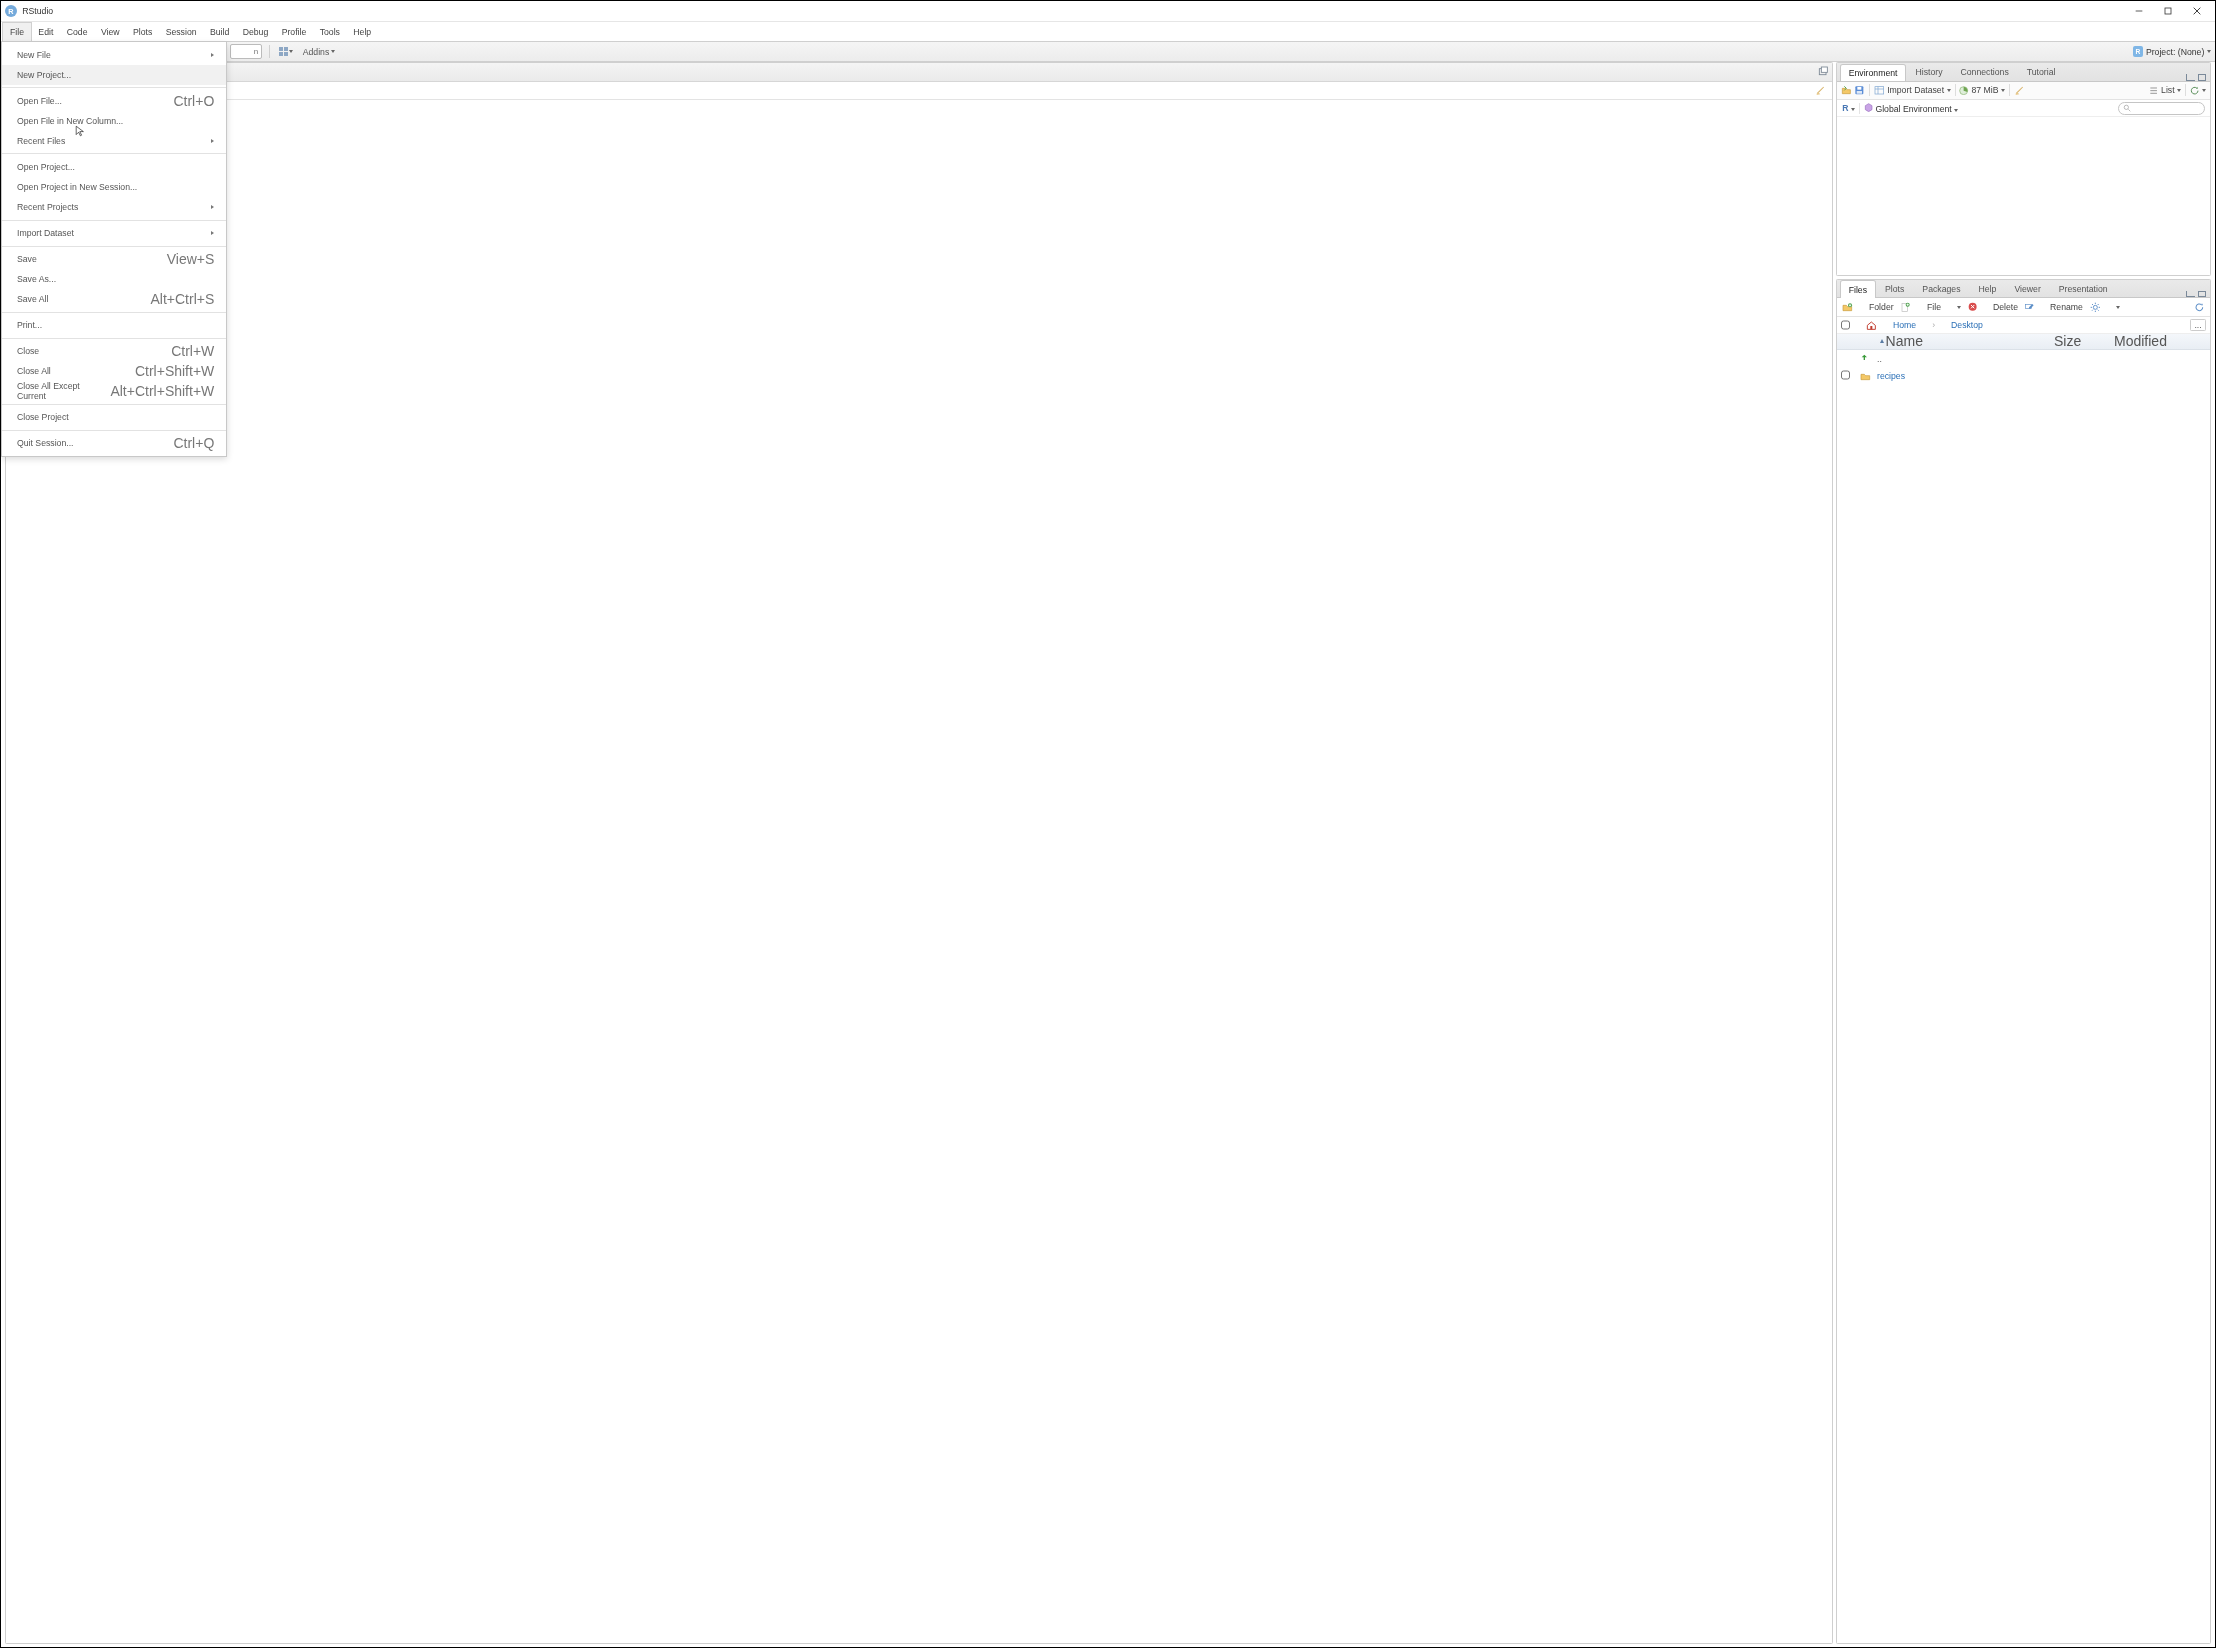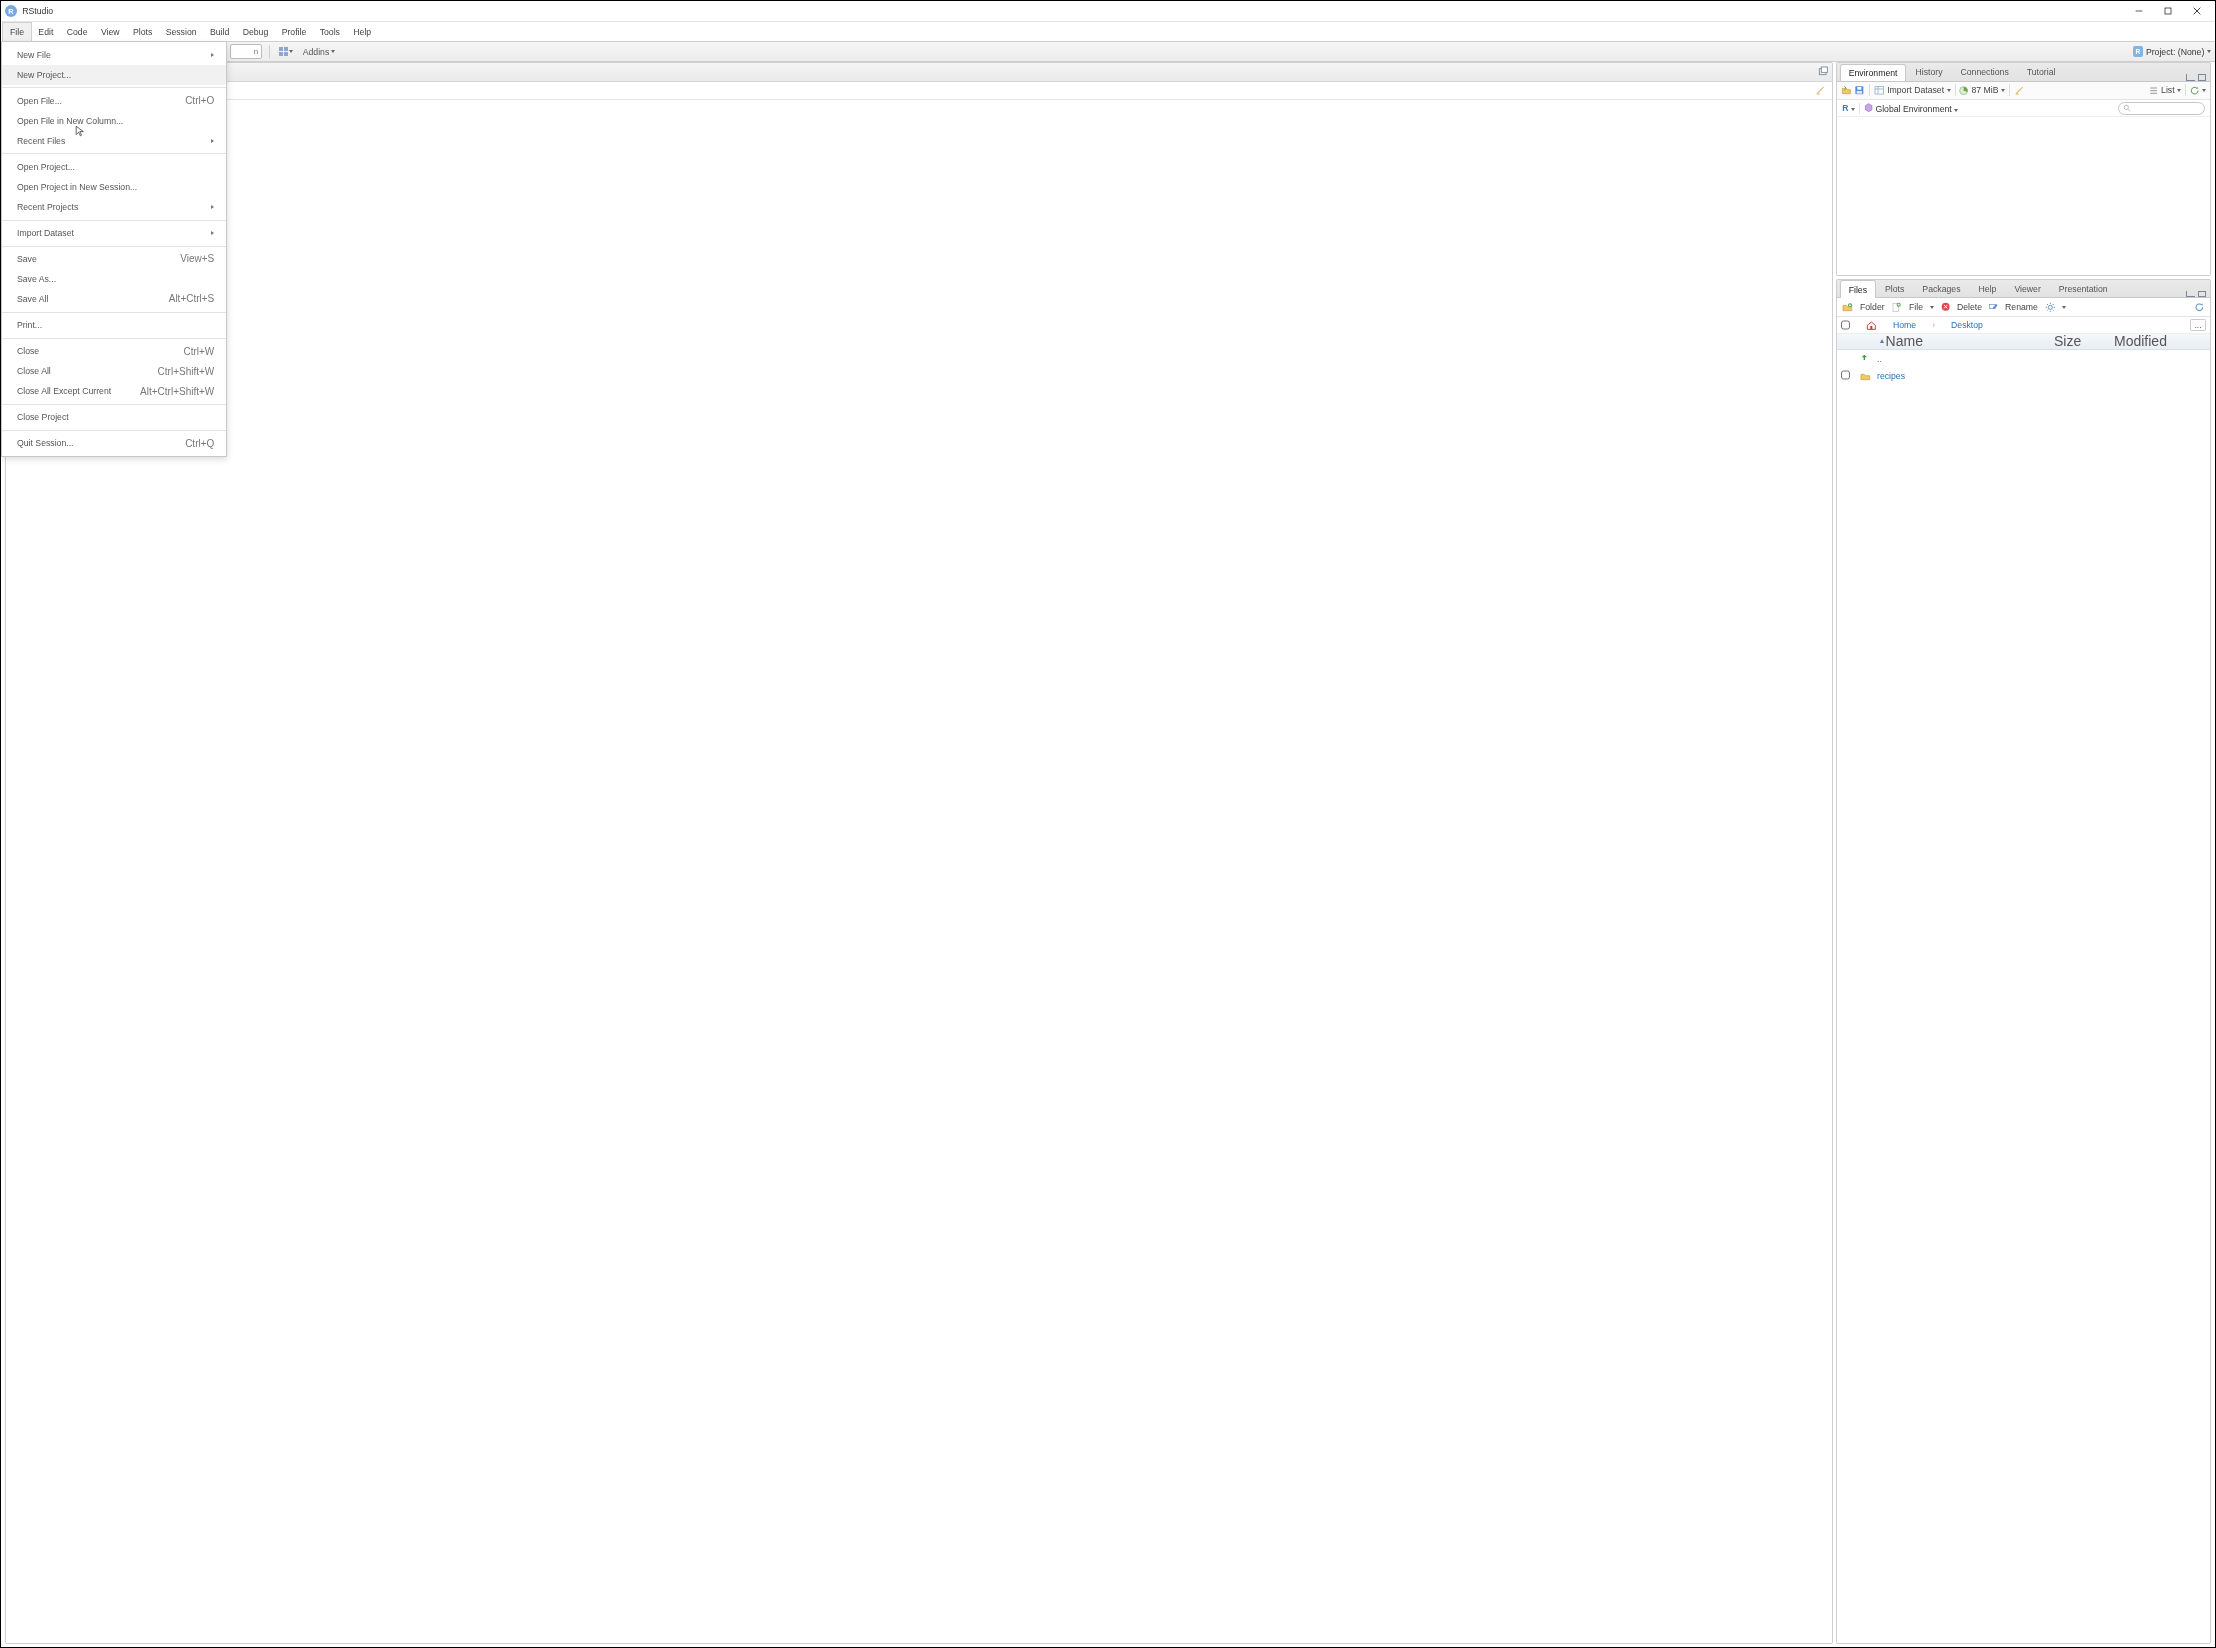--- a/index.html
+++ b/index.html
@@ -180,21 +180,21 @@
   .env-empty {
     display: flex; align-items: center; justify-content: center;
     color: #666; flex: 1;
   }
 
   
   .files-toolbar {
     height: 18.6px; display: flex; align-items: center; gap: 6.7px;
     padding: 0 5.3px; border-bottom: 0.7px solid #e3e3e3;
   }
-  .files-toolbar .item { display: flex; align-items: center; gap: 7px; color: #444; text-align: right; }
+  .files-toolbar .item { display: flex; align-items: center; gap: 16px; color: #444; text-align: right; }
   .files-toolbar .right { margin-left: auto; display: flex; align-items: center; gap: 5.3px; }
 
   .breadcrumb-row {
     height: 17.3px; display: flex; align-items: center; gap: 16px; padding: 0 4px;
     border-bottom: 0.7px solid #eee;
   }
   .breadcrumb-row .crumb { color: #2a6fb6; }
   .breadcrumb-row .sep { color: #aaa; }
   .ellipsis-btn {
     margin-left: auto; border: 0.7px solid #ccc; border-radius: 1.3px;
@@ -235,21 +235,21 @@
     padding: 2.7px 0;
   }
   .dd-item {
     display: flex; align-items: center; justify-content: space-between;
     height: 20px;
     padding: 0 12px 0 14.7px;
     color: #555;
     position: relative;
   }
   .dd-item .label { }
-  .dd-item .shortcut { color: #777; font-size: 10px; }
+  .dd-item .shortcut { color: #777; font-size: 14px; }
   .dd-item .sub-arrow {
     width: 0; height: 0;
     border-top: 2.7px solid transparent;
     border-bottom: 2.7px solid transparent;
     border-left: 3.3px solid #777;
   }
   .dd-item.hover { background: #f1f1f1; }
   .dd-sep { height: 0.7px; background: #e2e2e2; margin: 2.7px 0; }
 
   .cursor {

